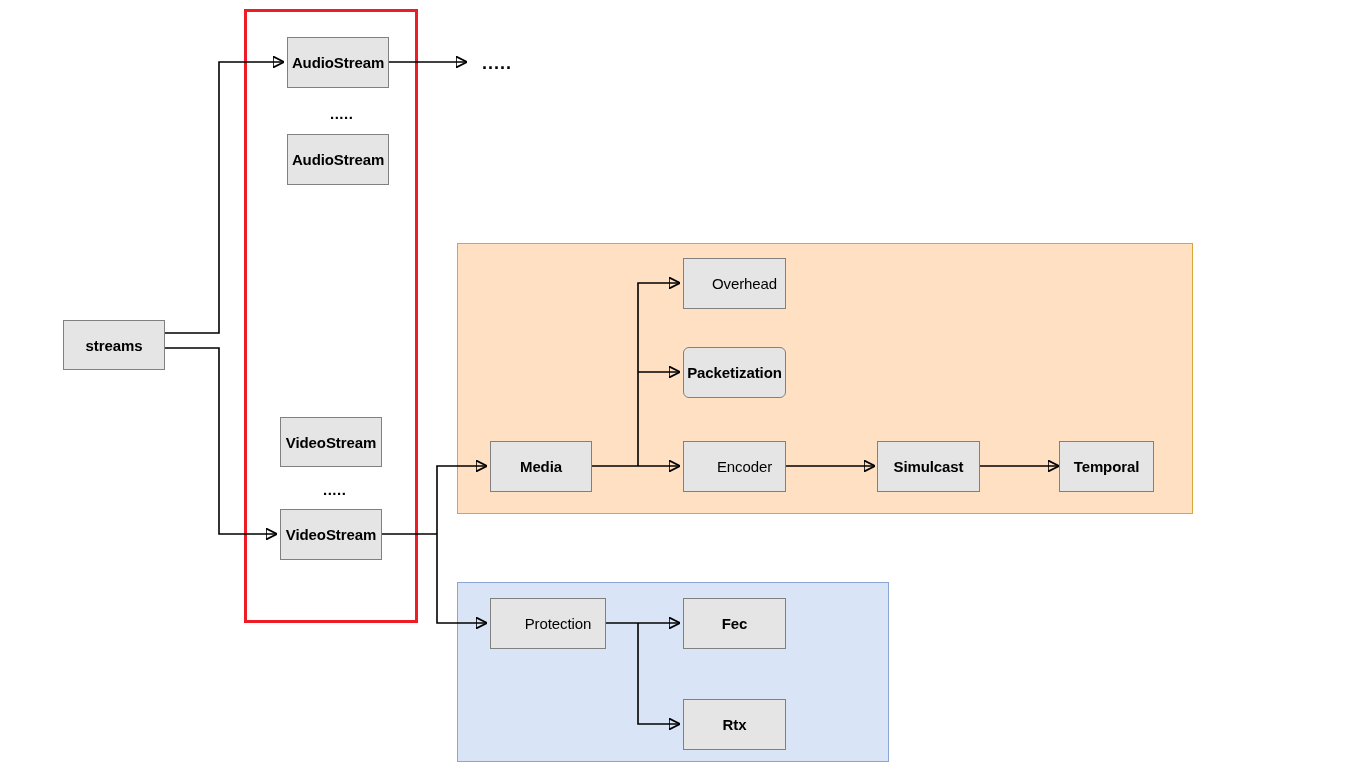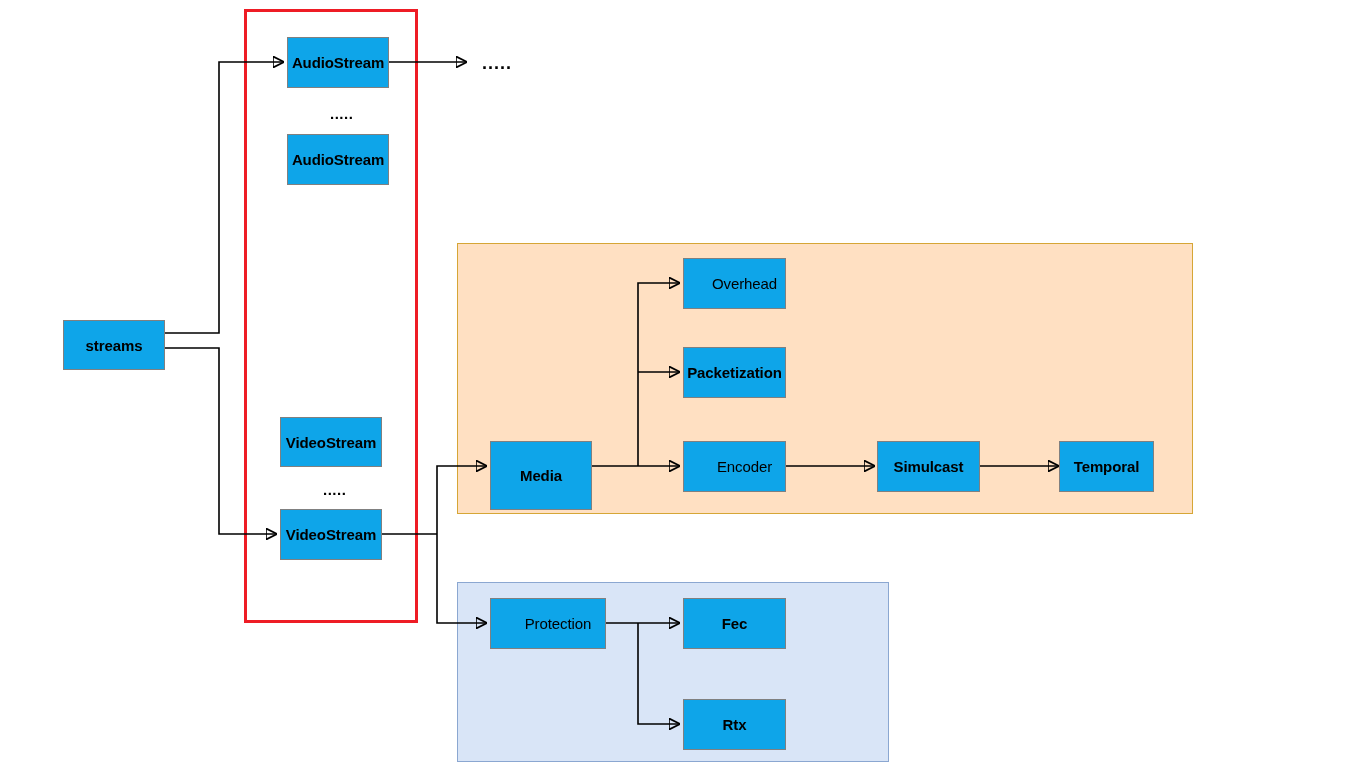--- a/index.html
+++ b/index.html
@@ -31,21 +31,21 @@
     border: 1px solid #8ba7d1;
   }
   .panel-red {
     background: transparent;
     border: 3px solid #ee1c25;
   }
   
   .node {
     position: absolute;
     box-sizing: border-box;
-    background: #0ea5e9;
+    background: #e5e5e5;
     border: 1px solid #808080;
     display: flex;
     align-items: center;
     justify-content: center;
     color: #000000;
     font-size: 15px;
     font-weight: bold;
     line-height: 1;
     letter-spacing: -0.1px;
     white-space: nowrap;
@@ -153,29 +153,29 @@
   <div class="node" style="left:280px; top:417px; width:102px; height:50px;">
     <span>VideoStream</span>
   </div>
 
   <div class="ellipsis" style="left:323px; top:482px;">.....</div>
 
   <div class="node" style="left:280px; top:509px; width:102px; height:51px;">
     <span>VideoStream</span>
   </div>
 
-  <div class="node" style="left:490px; top:441px; width:102px; height:69px;">
+  <div class="node" style="left:490px; top:441px; width:102px; height:51px;">
     <span>Media</span>
   </div>
 
   <div class="node thin" style="left:683px; top:258px; width:103px; height:51px; font-weight:normal;">
     <span>Overhead</span>
   </div>
 
-  <div class="node" style="left:683px; top:347px; width:103px; height:51px;">
+  <div class="node" style="left:683px; top:347px; width:103px; height:51px;border-radius:6px;">
     <span>Packetization</span>
   </div>
 
   <div class="node thin" style="left:683px; top:441px; width:103px; height:51px; font-weight:normal;">
     <span>Encoder</span>
   </div>
 
   <div class="node" style="left:877px; top:441px; width:103px; height:51px;">
     <span>Simulcast</span>
   </div>

